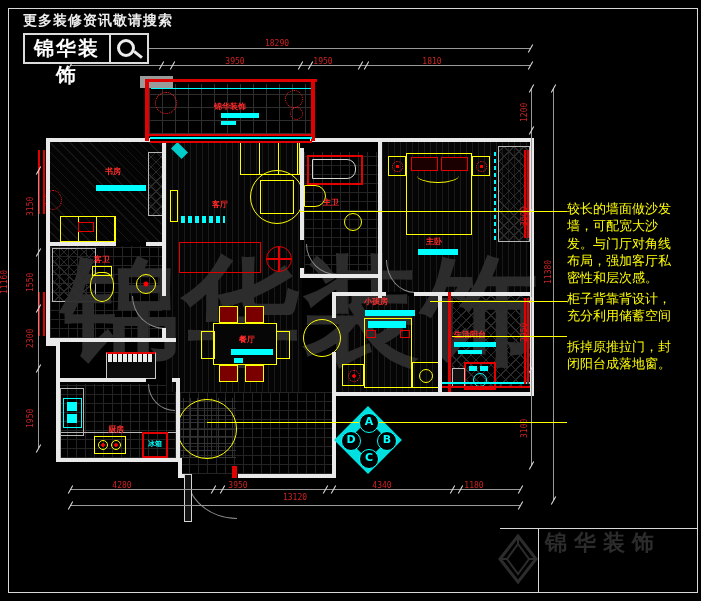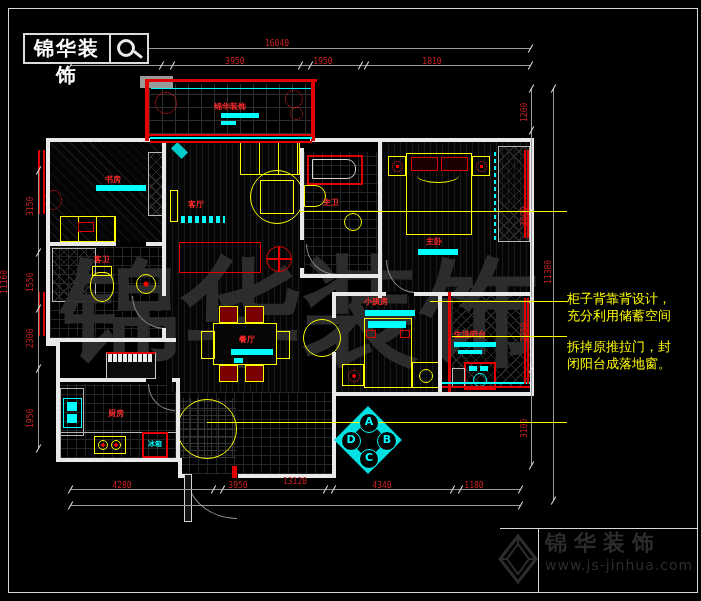--- a/index.html
+++ b/index.html
@@ -55,20 +55,21 @@
 
 <div id="sheet">
 
   <div class="a border" style="left:8px;top:8px;width:690px;height:1px"></div>
   <div class="a border" style="left:8px;top:8px;width:1px;height:584px"></div>
   <div class="a border" style="left:8px;top:592px;width:690px;height:1px"></div>
   <div class="a border" style="left:697px;top:8px;width:1px;height:584px"></div>
   <div class="a border" style="left:538px;top:528px;width:1px;height:64px"></div>
   <div class="a border" style="left:500px;top:528px;width:198px;height:1px"></div>
 
+  <div class="a tag" style="left:23px;top:13px">更多装修资讯敬请搜索</div>
   <div class="a brandbox" style="left:23px;top:33px;width:84px;height:27px">锦华装饰</div>
   <div class="a searchbox" style="left:109px;top:33px;width:36px;height:27px">
     <span class="mag-c"></span>
     <span class="mag-h"></span>
   </div>
 
   <div class="a wm" style="left:62px;top:252px">锦华装饰</div>
 
   <div class="a ft" style="left:149px;top:84px;width:164px;height:50px"></div>
   <div class="a fd" style="left:50px;top:142px;width:112px;height:100px"></div>
@@ -126,21 +127,21 @@
   <div class="a lbl" style="left:214px;top:103px">锦华装饰</div>
   <div class="a cl" style="left:221px;top:113px;width:38px;height:5px"></div>
   <div class="a cl" style="left:221px;top:121px;width:15px;height:4px"></div>
 
   <div class="a rl" style="left:38px;top:150px;width:2px;height:64px"></div>
   <div class="a rl" style="left:43px;top:150px;width:2px;height:64px"></div>
   <div class="a wb fx" style="left:148px;top:152px;width:14px;height:62px"></div>
   <div class="a yb" style="left:60px;top:216px;width:54px;height:24px;background:repeating-linear-gradient(90deg,transparent 0 17px,#ffff00 17px 18px)"></div>
   <div class="a rb" style="left:78px;top:222px;width:14px;height:8px"></div>
   <div class="a flower" style="left:44px;top:190px;width:16px;height:18px"></div>
-  <div class="a lbl" style="left:105px;top:176px">书房</div>
+  <div class="a lbl" style="left:105px;top:168px">书房</div>
   <div class="a cl" style="left:96px;top:185px;width:50px;height:6px"></div>
   <div class="a arc" style="left:132px;top:296px;width:32px;height:32px"></div>
 
   <div class="a wb fx" style="left:52px;top:248px;width:42px;height:52px"></div>
   <div class="a yb" style="left:90px;top:272px;width:22px;height:28px;border-radius:40% 40% 50% 50%"></div>
   <div class="a yb" style="left:92px;top:266px;width:18px;height:8px"></div>
   <div class="a yb circle" style="left:136px;top:274px;width:18px;height:18px;background:radial-gradient(#f00 2px,transparent 3px)"></div>
   <div class="a lbl" style="left:94px;top:256px">客卫</div>
   <div class="a rl" style="left:38px;top:292px;width:2px;height:44px"></div>
   <div class="a rl" style="left:43px;top:292px;width:2px;height:44px"></div>
@@ -149,27 +150,27 @@
   <div class="a wb" style="left:60px;top:432px;width:116px;height:26px"></div>
   <div class="a" style="left:63px;top:398px;width:17px;height:28px;border:1px solid #00ffff;z-index:3">
     <div class="a cl" style="left:3px;top:3px;width:10px;height:9px"></div>
     <div class="a cl" style="left:3px;top:15px;width:10px;height:9px"></div>
   </div>
   <div class="a yb" style="left:94px;top:436px;width:30px;height:16px">
     <div class="a yb circle" style="left:3px;top:3px;width:8px;height:8px;background:radial-gradient(#f00 1.5px,transparent 2px)"></div>
     <div class="a yb circle" style="left:16px;top:3px;width:8px;height:8px;background:radial-gradient(#f00 1.5px,transparent 2px)"></div>
   </div>
   <div class="a" style="left:142px;top:432px;width:22px;height:22px;border:2px solid #e20000;z-index:3;color:#00ffff;font:bold 7px/20px 'DejaVu Sans',sans-serif;text-align:center">冰箱</div>
-  <div class="a lbl" style="left:108px;top:410px">厨房</div>
+  <div class="a lbl" style="left:108px;top:426px">厨房</div>
   <div class="a arc" style="left:148px;top:384px;width:26px;height:26px"></div>
 
   <div class="a" style="left:172px;top:146px;width:15px;height:9px;background:#00cccc;transform:rotate(45deg);z-index:3"></div>
   <div class="a yb" style="left:170px;top:190px;width:6px;height:30px"></div>
   <div class="a cydash" style="left:181px;top:216px;width:44px;height:7px"></div>
-  <div class="a lbl" style="left:188px;top:201px">客厅</div>
+  <div class="a lbl" style="left:212px;top:201px">客厅</div>
   <div class="a yb" style="left:240px;top:141px;width:58px;height:32px;background:repeating-linear-gradient(90deg,transparent 0 18px,#ffff00 18px 19px)"></div>
   <div class="a yb circle" style="left:250px;top:170px;width:52px;height:52px"></div>
   <div class="a yb" style="left:260px;top:180px;width:32px;height:32px"></div>
   <div class="a rb" style="left:179px;top:242px;width:80px;height:29px"></div>
   <div class="a rb circle" style="left:266px;top:246px;width:24px;height:24px;background:linear-gradient(#e20000 0 0) center/2px 100% no-repeat,linear-gradient(#e20000 0 0) center/100% 2px no-repeat"></div>
   <div class="a" style="left:106px;top:352px;width:48px;height:24px;background:#0c0c0c;border:1px solid #c9c9c9;border-top:2px solid #e20000;z-index:3">
     <div class="a" style="left:0;top:0;width:46px;height:8px;background:repeating-linear-gradient(90deg,#000 0 1px,#e8e8e8 1px 5px)"></div>
   </div>
 
   <div class="a yb" style="left:213px;top:323px;width:62px;height:40px;background:#060606"></div>
@@ -254,57 +255,57 @@
   <div class="a cps-c" style="left:341px;top:431px;width:18px;height:18px">D</div>
 
   <div class="a dl" style="left:70px;top:48px;width:460px;height:1px"></div>
   <div class="a dl" style="left:70px;top:65px;width:460px;height:1px"></div>
   <div class="a dl" style="left:70px;top:489px;width:450px;height:1px"></div>
   <div class="a dl" style="left:70px;top:505px;width:450px;height:1px"></div>
   <div class="a dl" style="left:38px;top:170px;width:1px;height:278px"></div>
   <div class="a dl" style="left:531px;top:88px;width:1px;height:377px"></div>
   <div class="a dl" style="left:553px;top:88px;width:1px;height:412px"></div>
 
-  <div class="a dn" style="left:257px;top:40px;width:40px">16040</div>
+  <div class="a dn" style="left:257px;top:40px;width:40px">18290</div>
   <div class="a dn" style="left:91px;top:58px;width:40px">3050</div>
   <div class="a dn" style="left:215px;top:58px;width:40px">3950</div>
   <div class="a dn" style="left:303px;top:58px;width:40px">1950</div>
   <div class="a dn" style="left:412px;top:58px;width:40px">1810</div>
   <div class="a dn" style="left:102px;top:482px;width:40px">4280</div>
   <div class="a dn" style="left:218px;top:482px;width:40px">3950</div>
   <div class="a dn" style="left:362px;top:482px;width:40px">4340</div>
   <div class="a dn" style="left:454px;top:482px;width:40px">1180</div>
-  <div class="a dn" style="left:273px;top:478px;width:44px">13120</div>
+  <div class="a dn" style="left:273px;top:494px;width:44px">13120</div>
   <div class="a dn dnv" style="left:27px;top:186px;height:40px">3150</div>
   <div class="a dn dnv" style="left:27px;top:262px;height:40px">1550</div>
   <div class="a dn dnv" style="left:27px;top:318px;height:40px">2300</div>
   <div class="a dn dnv" style="left:27px;top:398px;height:40px">1950</div>
   <div class="a dn dnv" style="left:1px;top:258px;height:48px">11160</div>
   <div class="a dn dnv" style="left:521px;top:92px;height:40px">1200</div>
   <div class="a dn dnv" style="left:521px;top:196px;height:40px">3600</div>
   <div class="a dn dnv" style="left:521px;top:312px;height:40px">2950</div>
   <div class="a dn dnv" style="left:521px;top:408px;height:40px">3100</div>
   <div class="a dn dnv" style="left:545px;top:248px;height:48px">11380</div>
 
   <div class="a ldr" style="left:300px;top:211px;width:267px"></div>
   <div class="a ldr" style="left:430px;top:301px;width:137px"></div>
   <div class="a ldr" style="left:452px;top:336px;width:115px"></div>
   <div class="a ldr" style="left:207px;top:422px;width:360px"></div>
+  <div class="a ann" style="left:567px;top:200px">较长的墙面做沙发墙，可配宽大沙发。与门厅对角线布局，强加客厅私密性和层次感。</div>
   <div class="a ann" style="left:567px;top:290px">柜子背靠背设计，充分利用储蓄空间</div>
   <div class="a ann" style="left:567px;top:338px">拆掉原推拉门，封闭阳台成落地窗。</div>
 
   <svg class="a" style="left:498px;top:534px;z-index:9" width="40" height="50" viewBox="0 0 40 50">
     <polygon points="20,2 38,25 20,48 2,25" fill="none" stroke="#2c2c2c" stroke-width="3"></polygon>
     <polygon points="20,10 31,25 20,40 9,25" fill="none" stroke="#2c2c2c" stroke-width="2"></polygon>
     <line x1="20" y1="2" x2="20" y2="10" stroke="#2c2c2c" stroke-width="2"></line>
     <line x1="2" y1="25" x2="9" y2="25" stroke="#2c2c2c" stroke-width="2"></line>
     <line x1="31" y1="25" x2="38" y2="25" stroke="#2c2c2c" stroke-width="2"></line>
   </svg>
   <div class="a fbrand" style="left:545px;top:531px">锦华装饰</div>
-  <div class="a furl" style="left:545px;top:558px">www.js-jinhua.com</div>
 
 <div class="tk" style="left: 66px; top: 48px;"></div>
     <div class="tk" style="left: 526px; top: 48px;"></div>
     <div class="tk" style="left: 66px; top: 65px;"></div>
     <div class="tk" style="left: 157px; top: 65px;"></div>
     <div class="tk" style="left: 168px; top: 65px;"></div>
     <div class="tk" style="left: 296px; top: 65px;"></div>
     <div class="tk" style="left: 306px; top: 65px;"></div>
     <div class="tk" style="left: 356px; top: 65px;"></div>
     <div class="tk" style="left: 362px; top: 65px;"></div>

